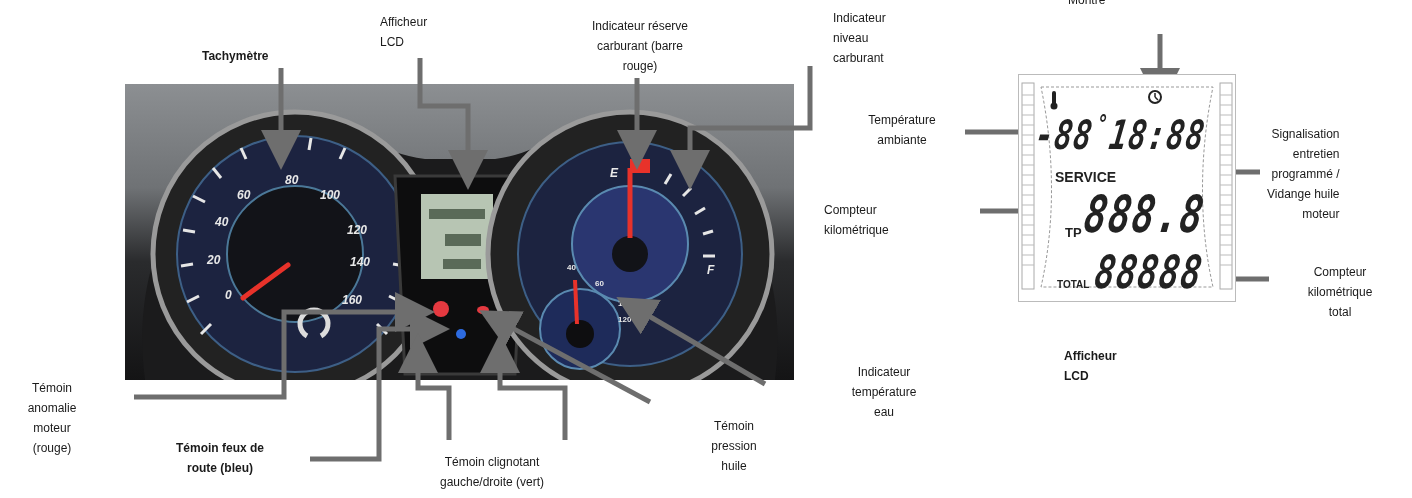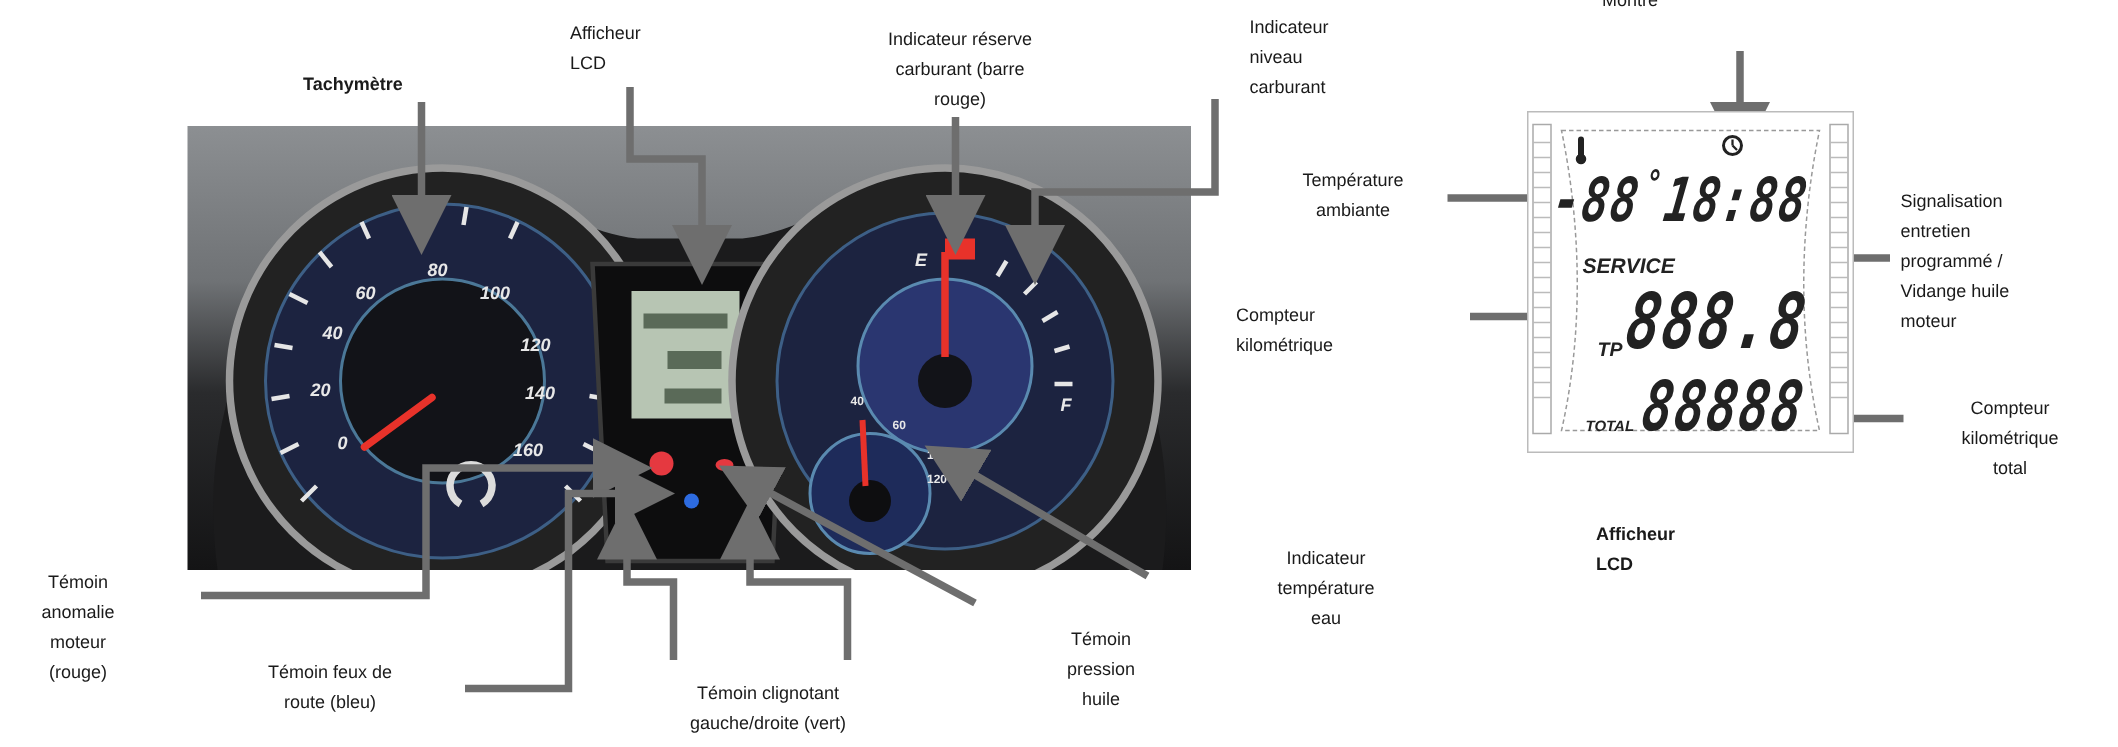--- a/index.html
+++ b/index.html
@@ -4,21 +4,21 @@
 <style>
   html,body{margin:0;padding:0;background:#fff;}
   body{width:1412px;height:498px;position:relative;overflow:hidden;font-family:"Liberation Sans",sans-serif;color:#1a1a1a;}
   .lbl{position:absolute;font-size:12px;line-height:20px;white-space:pre-line;}
   .c{text-align:center;}
   .bold{font-weight:bold;}
   #photo{position:absolute;left:125px;top:84px;width:669px;height:296px;background:linear-gradient(180deg,#8c8f92 0%,#6f7275 35%,#2a2b2d 60%,#141415 100%);overflow:hidden;}
   #overlay{position:absolute;left:0;top:0;width:1412px;height:498px;pointer-events:none;}
   #lcdpanel{position:absolute;left:1018px;top:74px;width:216px;height:226px;border:1px solid #bbb;background:#fff;}
   .lcdtext{position:absolute;font-family:"DejaVu Sans Mono",monospace;font-style:italic;font-weight:bold;color:#222;letter-spacing:1px;transform:skewX(-8deg) scaleY(1.35);transform-origin:left top;}
-  .lcdsmall{position:absolute;font-style:italic;font-weight:bold;font-size:13px;color:#222;}
+  .lcdsmall{position:absolute;font-weight:bold;font-size:13px;color:#222;}
 </style>
 </head>
 <body>
 
 <div id="photo">
   <svg width="669" height="296" viewBox="0 0 669 296">
 
     <path d="M20 296 C 0 150, 90 40, 170 40 C 230 40, 255 70, 300 75 L 370 75 C 415 70, 440 40, 500 40 C 580 40, 669 150, 650 296 Z" fill="#1b1b1c"></path>
 
     <circle cx="170" cy="170" r="142" fill="#222" stroke="#9a9a9a" stroke-width="5"></circle>
@@ -214,36 +214,36 @@
 carburant (barre
 rouge)</div>
 <div class="lbl" style="left:833px;top:8px;">Indicateur
 niveau
 carburant</div>
 <div class="lbl" style="left:1068px;top:-10px;">Montre</div>
 <div class="lbl c" style="left:836px;top:110px;width:132px;">Température
 ambiante</div>
 <div class="lbl" style="left:824px;top:200px;">Compteur
 kilométrique</div>
-<div class="lbl" style="left:1267px;top:124px;">Signalisation
+<div class="lbl" style="left:1267px;top:124px;text-align:right;">Signalisation
 entretien
 programmé /
 Vidange huile
 moteur</div>
 <div class="lbl c" style="left:1280px;top:262px;width:120px;">Compteur
 kilométrique
 total</div>
 <div class="lbl bold" style="left:1064px;top:346px;">Afficheur
 LCD</div>
 <div class="lbl c" style="left:6px;top:378px;width:92px;">Témoin
 anomalie
 moteur
 (rouge)</div>
-<div class="lbl c" style="left:140px;top:438px;width:160px;">Témoin feux de
+<div class="lbl c" style="left:140px;top:438px;width:160px;font-weight:bold;">Témoin feux de
 route (bleu)</div>
-<div class="lbl c" style="left:422px;top:452px;width:180px;">Témoin clignotant
+<div class="lbl c" style="left:402px;top:452px;width:180px;">Témoin clignotant
 gauche/droite (vert)</div>
 <div class="lbl c" style="left:684px;top:416px;width:100px;">Témoin
 pression
 huile</div>
 <div class="lbl c" style="left:820px;top:362px;width:128px;">Indicateur
 température
 eau</div>
 
 </body></html>

